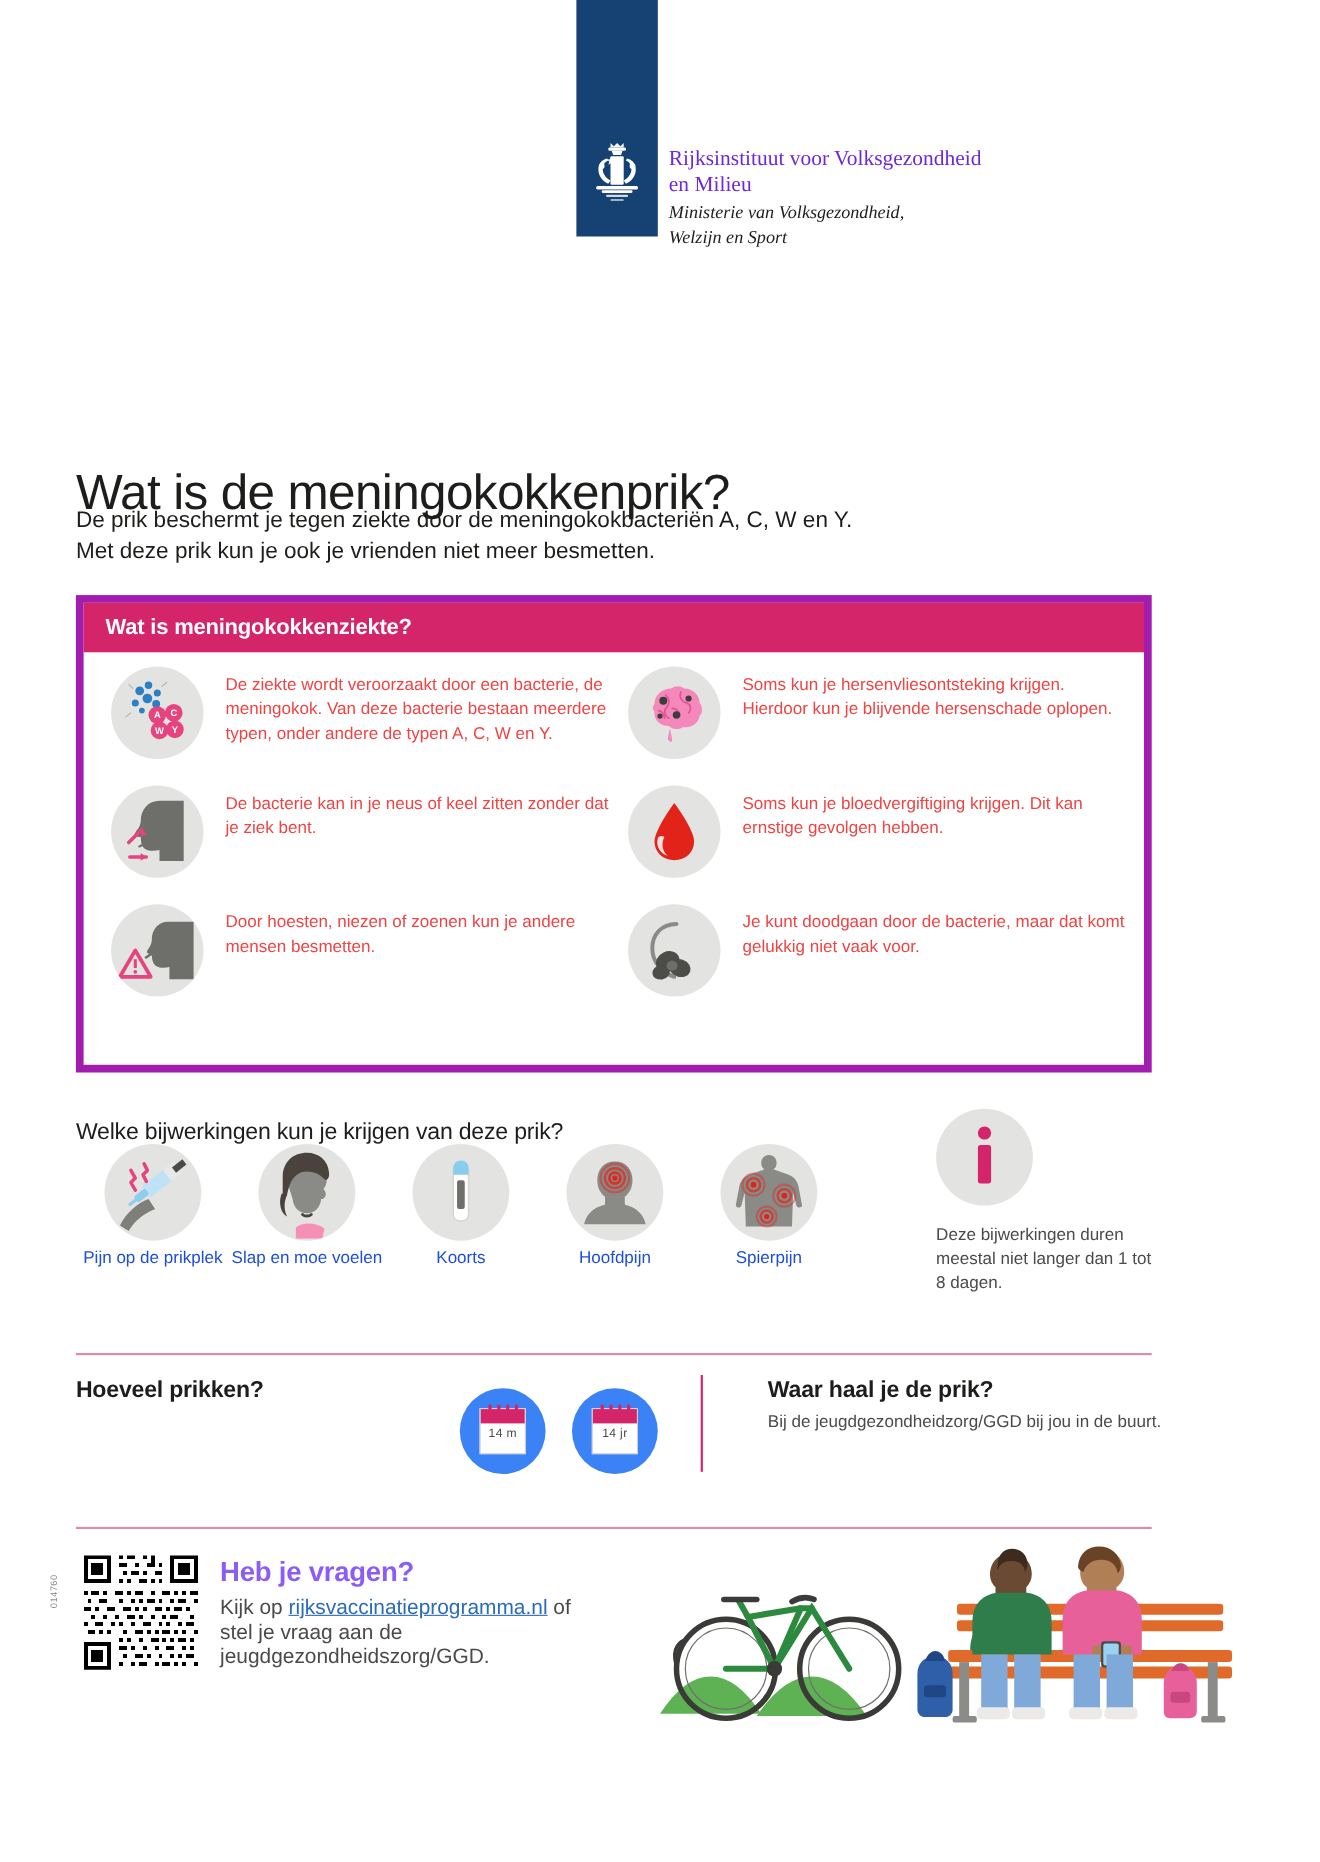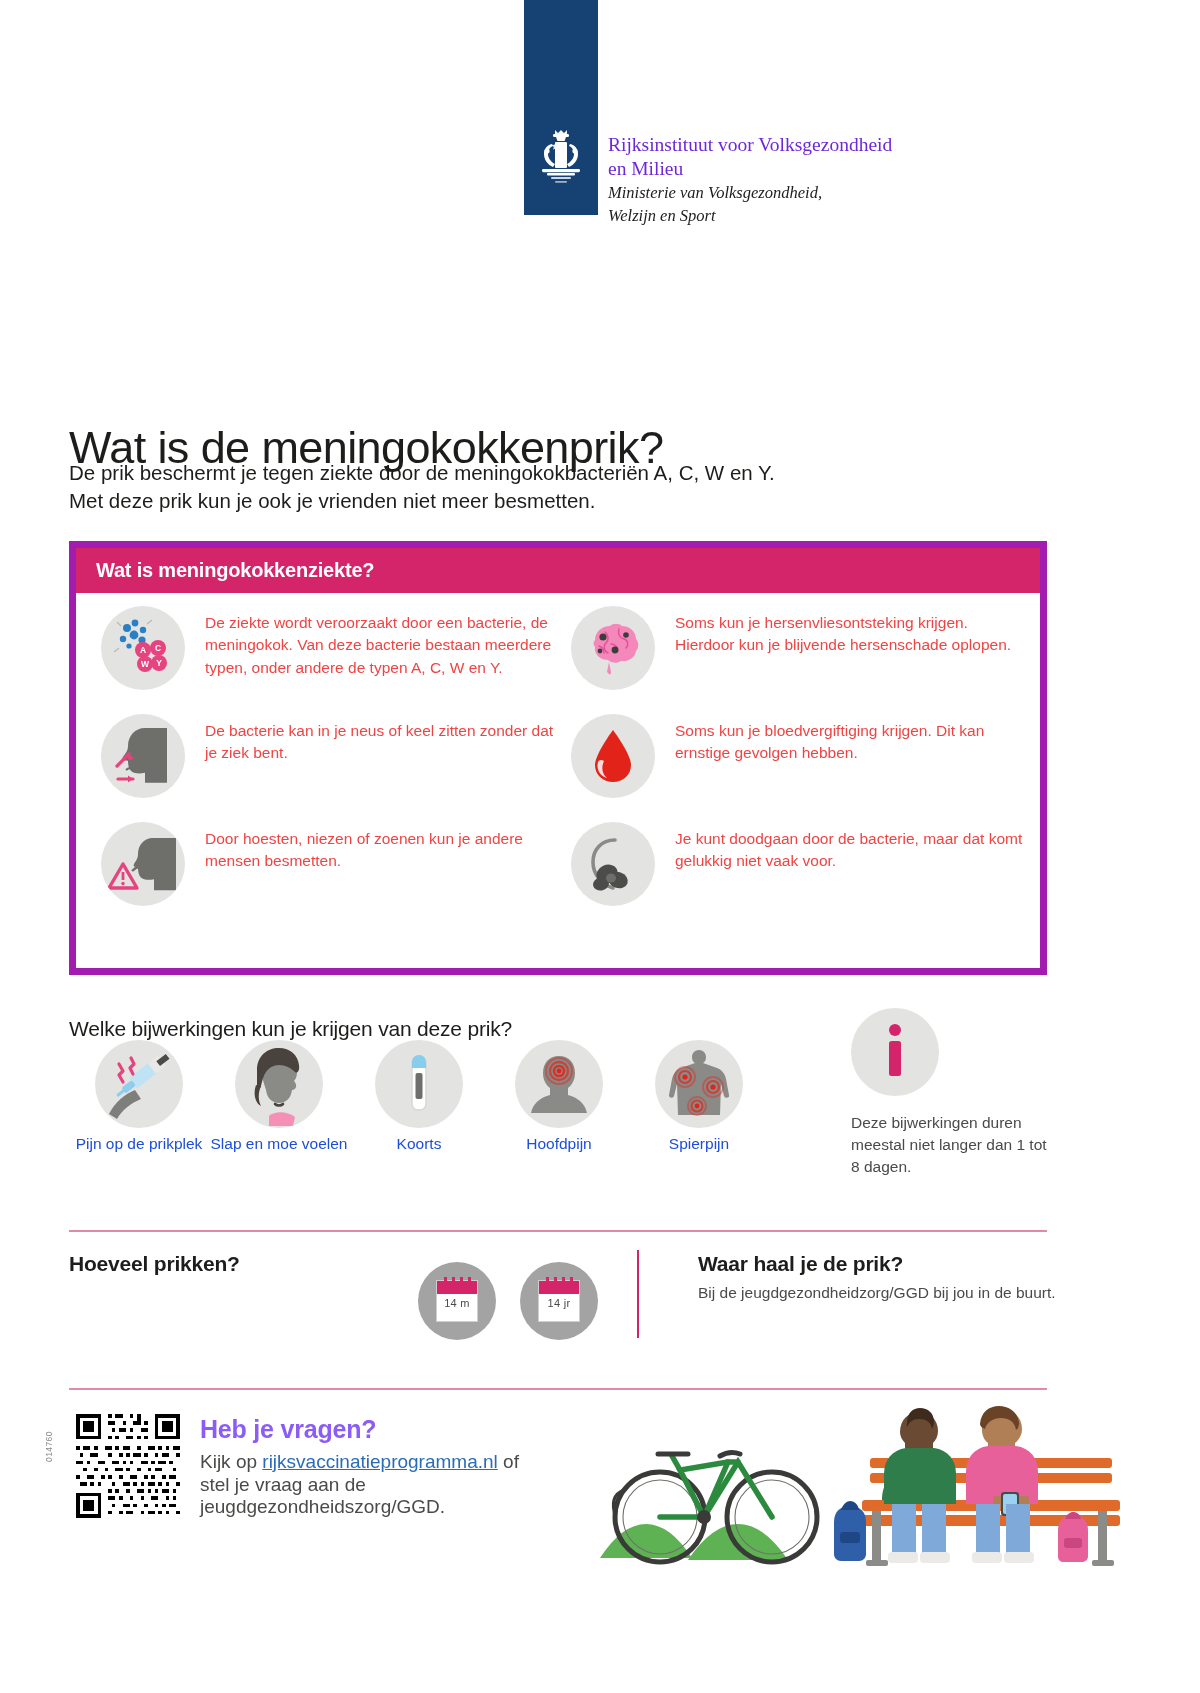--- a/index.html
+++ b/index.html
@@ -55,21 +55,21 @@
 
   
   .col-left{position:absolute;left:69px;top:1252px;width:350px;}
   .col-right{position:absolute;left:680px;top:1252px;width:380px;margin-left:18px;}
   .vdiv{position:absolute;left:637px;top:1250px;width:2px;height:88px;background:#d4256b;}
   .sec-h{font-size:21px;font-weight:700;color:#1d1d1b;letter-spacing:-0.2px;}
   .sec-p{margin-top:6px;font-size:15.5px;line-height:22.5px;color:#4a4a48;}
   .sec-p b{font-weight:700;color:#3d3d3b;}
 
   .cal-wrap{position:absolute;left:418px;top:1262px;display:flex;gap:24px;}
-  .cal-ico{width:78px;height:78px;border-radius:50%;background:#a3a3a3;position:relative;}
+  .cal-ico{width:78px;height:78px;border-radius:50%;background:#3b82f6;position:relative;}
   .cal-card{position:absolute;left:18px;top:18px;width:42px;height:42px;background:#fff;border:1px solid #cfcfcd;box-sizing:border-box;}
   .cal-top{position:absolute;left:0;top:0;width:100%;height:13px;background:#d4256b;}
   .cal-tick{position:absolute;top:-4px;width:2.5px;height:6px;background:#d4256b;}
   .cal-lab{position:absolute;left:0;top:16px;width:100%;text-align:center;font-size:11px;color:#4a4a48;letter-spacing:0.3px;}
 
   
   .q-block{position:absolute;left:200px;top:1415px;width:330px;}
   .q-h{font-size:25px;font-weight:700;color:#8b5cf6;letter-spacing:-0.2px;}
   .q-p{margin-top:7px;font-size:19px;line-height:22.5px;color:#4a4a48;}
   .q-link{color:#2b6cb8;text-decoration:underline;}

